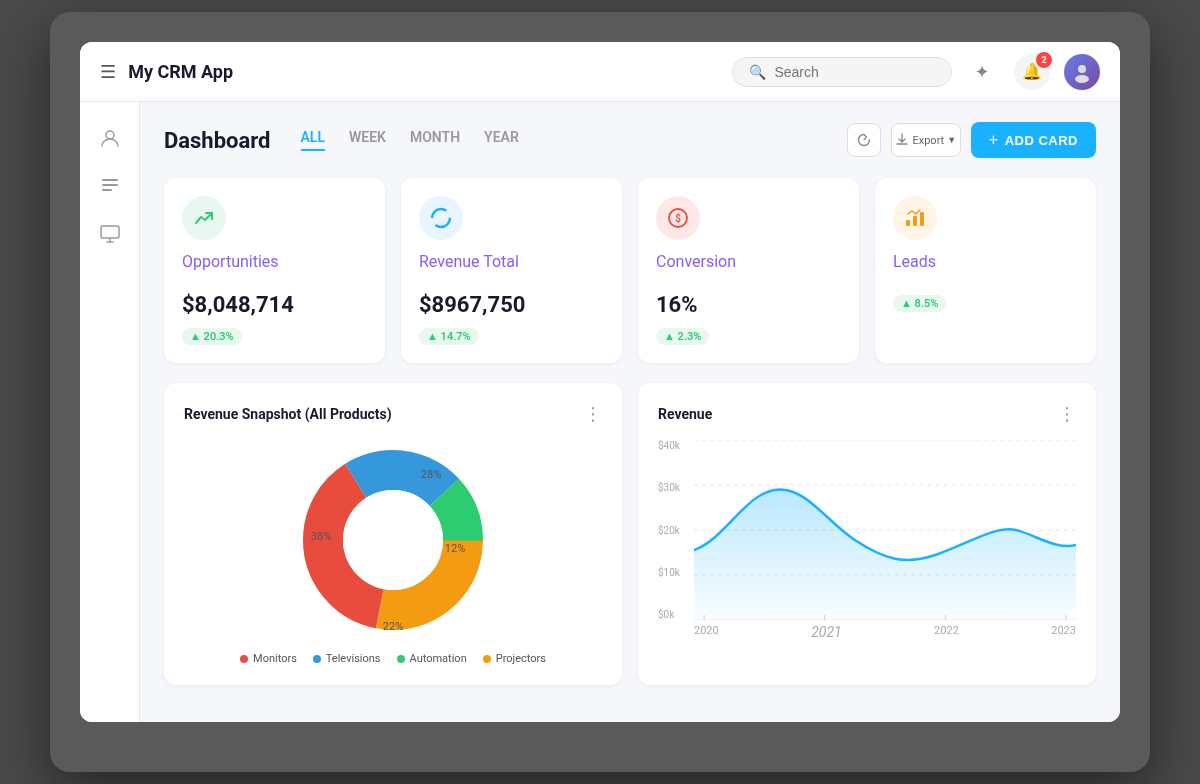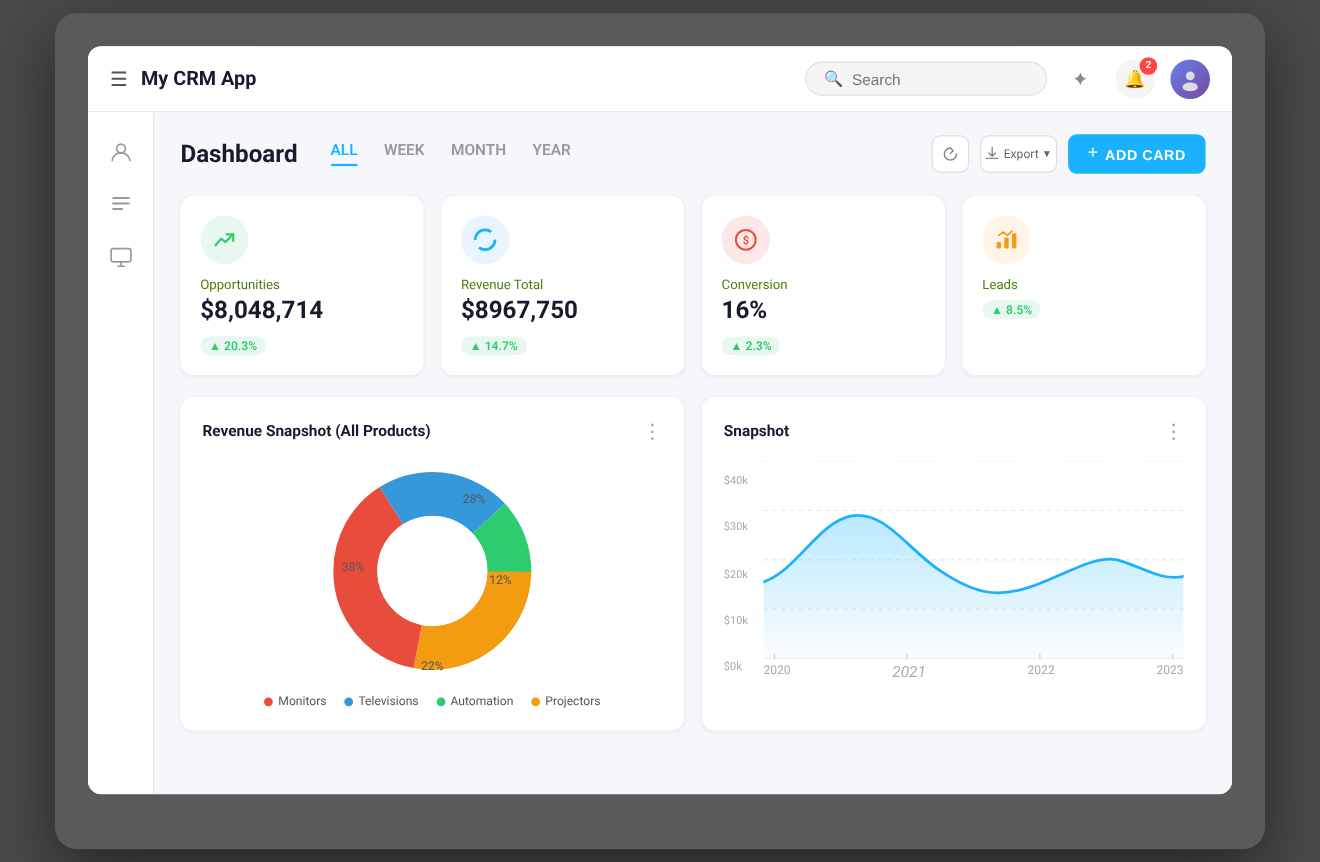--- a/index.html
+++ b/index.html
@@ -234,23 +234,23 @@
       align-items: center;
       justify-content: center;
       font-size: 20px;
       margin-bottom: 12px;
     }
     .metric-icon.green { background: #e8f8f0; color: #2ecc71; }
     .metric-icon.blue { background: #e8f4ff; color: #1ab2ff; }
     .metric-icon.pink { background: #fde8e8; color: #e74c3c; }
     .metric-icon.orange { background: #fef5e7; color: #f39c12; }
     .metric-label {
-      font-size: 12px;
-      color: #4d7c0f;
-      margin-bottom: 4px;
+      font-size: 16px;
+      color: #8b5cf6;
+      margin-bottom: 21px;
     }
     .metric-value {
       font-size: 22px;
       font-weight: 700;
       color: #1a1a2e;
       margin-bottom: 8px;
     }
     .metric-badge {
       display: inline-flex;
       align-items: center;
@@ -493,26 +493,26 @@
                 <div class="donut-label">
                   <div class="donut-dot" style="background:#f39c12;"></div>
                   <span>Projectors</span>
                 </div>
               </div>
             </div>
           </div>
 
           <div class="chart-card">
             <div class="chart-header">
-              <div class="chart-title">Snapshot</div>
+              <div class="chart-title">Revenue</div>
               <div class="chart-menu">⋮</div>
             </div>
             <div style="position:relative; padding-left: 36px;">
 
-              <div style="position:absolute; left:0; top:13px; height:180px; display:flex; flex-direction:column; justify-content:space-between;">
+              <div style="position:absolute; left:0; top:0; height:180px; display:flex; flex-direction:column; justify-content:space-between;">
                 <span style="font-size:10px; color:#aaa;">$40k</span>
                 <span style="font-size:10px; color:#aaa;">$30k</span>
                 <span style="font-size:10px; color:#aaa;">$20k</span>
                 <span style="font-size:10px; color:#aaa;">$10k</span>
                 <span style="font-size:10px; color:#aaa;">$0k</span>
               </div>
 
               <svg width="100%" height="180" viewBox="0 0 380 180" preserveAspectRatio="none" style="display:block;">
 
                 <line x1="0" y1="0" x2="380" y2="0" stroke="#e8e8e8" stroke-width="1" stroke-dasharray="4,4"></line>

